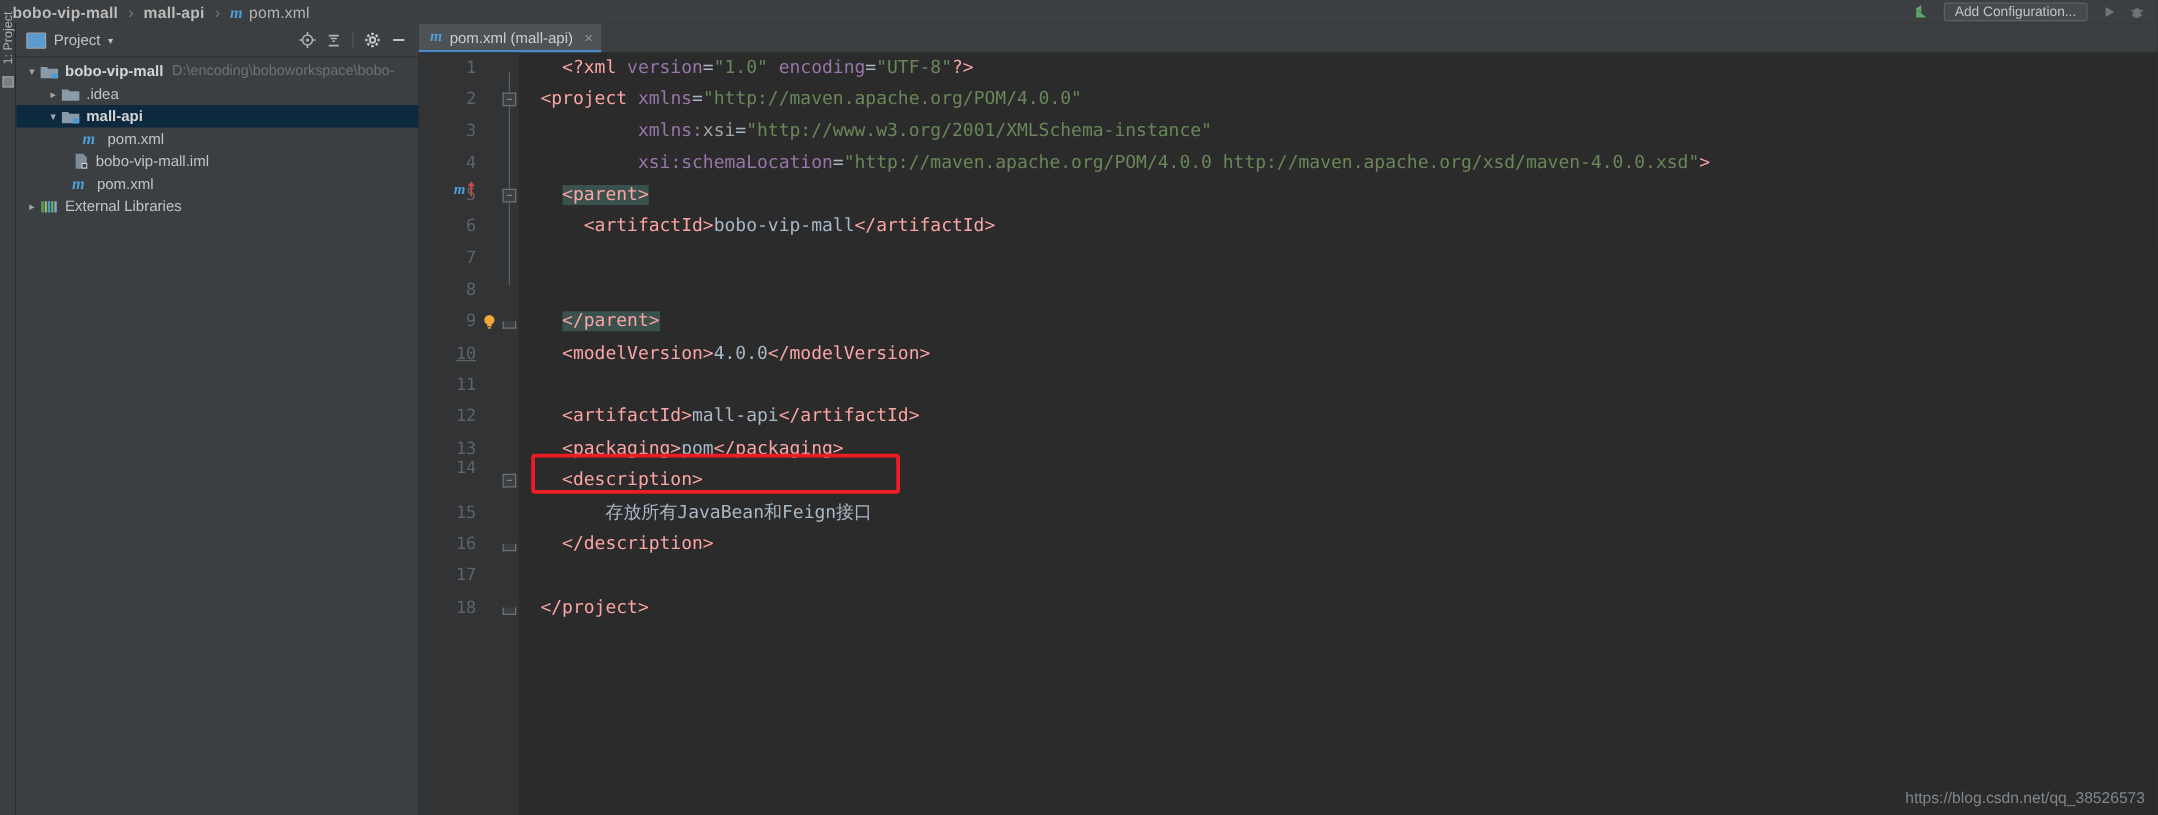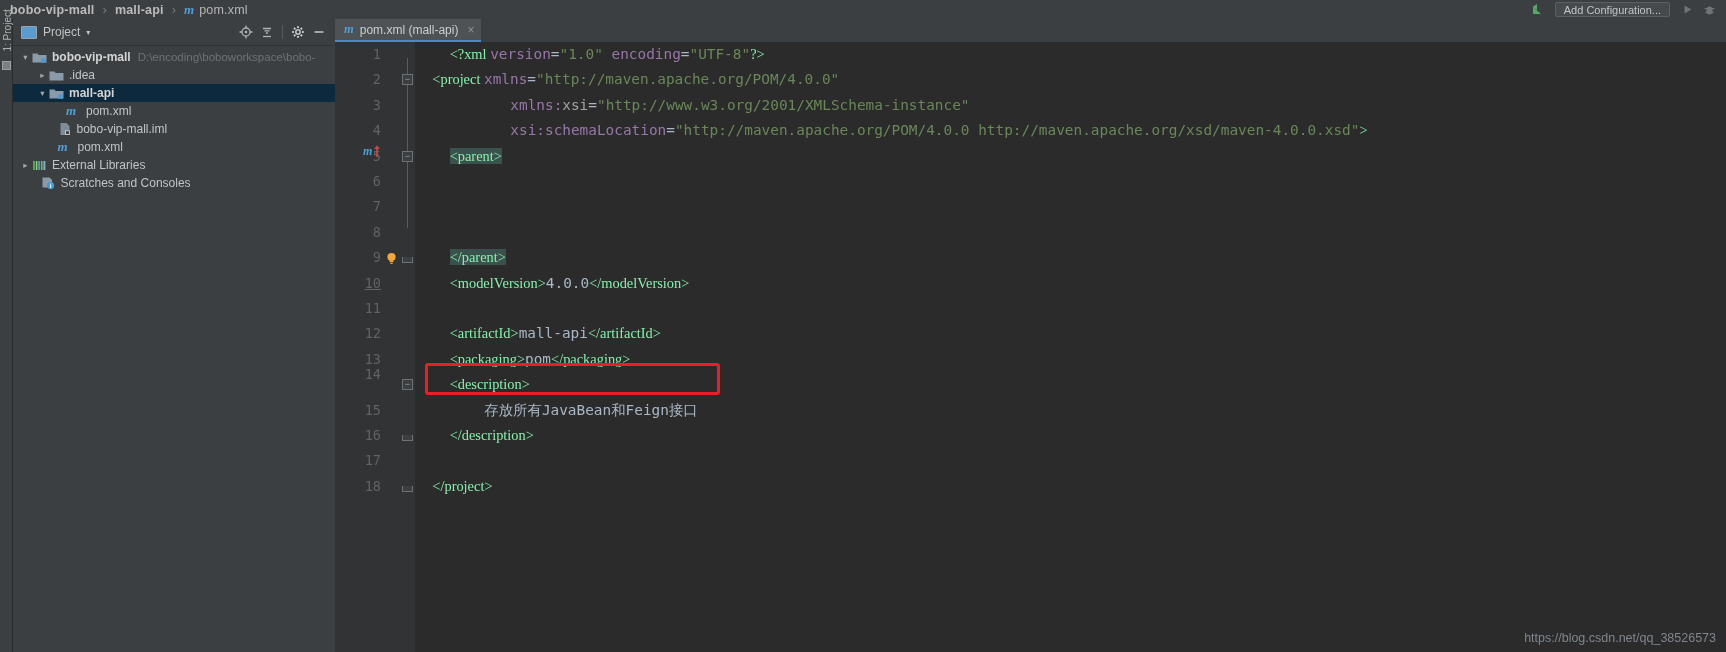--- a/index.html
+++ b/index.html
@@ -67,21 +67,21 @@
   .codewrap{ position:absolute; top:23px; left:0; right:0; bottom:0; background:#2b2b2b; }
   .gutter{ position:absolute; left:0; top:0; width:66px; height:100%; background:#313335; }
   .foldcol{ position:absolute; left:66px; top:0; width:14px; height:100%; background:#313335; }
   .foldline{ position:absolute; left:6px; top:16px; width:1px; height:170px; background:#5a5d5f; }
   .code{ position:absolute; left:80px; top:0; right:0; bottom:0;
          font-family:"DejaVu Sans Mono","Liberation Mono",monospace; font-size:14.4px; }
   .lnum{ position:absolute; width:46px; text-align:right; color:#606366; font-size:13.5px;
          font-family:"DejaVu Sans Mono", monospace; height:25.4px; line-height:25.4px; }
   .cline{ position:absolute; left:0; height:25.4px; line-height:25.4px; white-space:pre; }
 
-  .tag{ color:#86efac;font-family:Liberation Serif, serif; }
+  .tag{ color:#fca5a5; }
   .attr{ color:#9876aa; }
   .str{ color:#6a8759; }
   .txt{ color:#a9b7c6; }
   .eq{ color:#a9b7c6; }
   .hl{ background:#3b514d; }
 
   .foldmark{ position:absolute; width:11px; height:11px; border:1px solid #6e7174;
              background:#3c3f41; display:flex; align-items:center; justify-content:center;
              color:#9aa0a6; font-size:9px; line-height:9px; }
   .foldmark.end{ border-top:none; }
@@ -244,33 +244,20 @@
         <span class="ticon">
           <svg width="15" height="13" viewBox="0 0 15 13">
             <rect x="1" y="2" width="2" height="9" fill="#5aa05a"></rect>
             <rect x="3.8" y="2" width="1.6" height="9" fill="#9acd6e"></rect>
             <rect x="6.2" y="2" width="2" height="9" fill="#4f9bbd"></rect>
             <rect x="9" y="2" width="1.6" height="9" fill="#6fb36f"></rect>
             <rect x="11.4" y="2" width="2" height="9" fill="#8fa8c0"></rect>
           </svg>
         </span>
         <span class="tlabel">External Libraries</span>
-      </div>
-      <div class="trow">
-        <span class="indent" style="width: 8.5px;"></span>
-        <span class="tarrow none"></span>
-        <span class="ticon">
-          <svg width="15" height="14" viewBox="0 0 15 14">
-            <path d="M1.5 1.5h7l2.6 2.6v7.4h-9.6z" fill="#8a9aa8"></path>
-            <circle cx="9.6" cy="9.6" r="3.6" fill="#3d9bd6"></circle>
-            <rect x="9.1" y="7.6" width="1.1" height="1.1" fill="#fff"></rect>
-            <rect x="9.1" y="9.2" width="1.1" height="2.6" fill="#fff"></rect>
-          </svg>
-        </span>
-        <span class="tlabel">Scratches and Consoles</span>
       </div>
     </div>
 </div>
 
 <div class="editor">
   <div class="tabbar">
     <div class="tab">
       <span class="mvn-ico">m</span>
       <span>pom.xml (mall-api)</span>
       <span class="xbtn">×</span>
@@ -315,20 +302,21 @@
         <div class="foldmark" style="top: 337.2px; left: 1px;">−</div>
         <div class="foldmark end" style="top: 388px; left: 1px; height: 6px; margin-top: 5px;"></div>
         <div class="foldmark end" style="top: 438.8px; left: 1px; height: 6px; margin-top: 5px;"></div>
       </div>
     <div class="code" id="code">
         <div class="cline" style="top: 0px;"><span class="txt">    </span><span class="tag">&lt;?xml </span><span class="attr">version</span><span class="eq">=</span><span class="str">"1.0"</span><span class="txt"> </span><span class="attr">encoding</span><span class="eq">=</span><span class="str">"UTF-8"</span><span class="tag">?&gt;</span></div>
         <div class="cline" style="top: 25.4px;"><span class="txt">  </span><span class="tag">&lt;project </span><span class="attr">xmlns</span><span class="eq">=</span><span class="str">"http://maven.apache.org/POM/4.0.0"</span></div>
         <div class="cline" style="top: 50.8px;"><span class="txt">           </span><span class="attr">xmlns:</span><span class="attr" style="color: #a3a3a3;">xsi</span><span class="eq">=</span><span class="str">"http://www.w3.org/2001/XMLSchema-instance"</span></div>
         <div class="cline" style="top: 76.2px;"><span class="txt">           </span><span class="attr">xsi:</span><span class="attr" style="color: rgb(152, 118, 170);">schemaLocation</span><span class="eq">=</span><span class="str">"http://maven.apache.org/POM/4.0.0 http://maven.apache.org/xsd/maven-4.0.0.xsd"</span><span class="tag">&gt;</span></div>
         <div class="cline" style="top: 101.6px;"><span class="txt">    </span><span class="tag hl">&lt;parent&gt;</span></div>
+        <div class="cline" style="top: 127px;"><span class="txt">      </span><span class="tag">&lt;artifactId&gt;</span><span class="txt">bobo-vip-mall</span><span class="tag">&lt;/artifactId&gt;</span></div>
         <div class="cline" style="top: 203.2px;"><span class="txt">    </span><span class="tag hl">&lt;/parent&gt;</span></div>
         <div class="cline" style="top: 228.6px;"><span class="txt">    </span><span class="tag">&lt;modelVersion&gt;</span><span class="txt">4.0.0</span><span class="tag">&lt;/modelVersion&gt;</span></div>
         <div class="cline" style="top: 254px;"></div>
         <div class="cline" style="top: 304.8px;"><span class="txt">    </span><span class="tag">&lt;packaging&gt;</span><span class="txt">pom</span><span class="tag">&lt;/packaging&gt;</span></div>
         <div class="cline" style="top: 279.4px;"><span class="txt">    </span><span class="tag">&lt;artifactId&gt;</span><span class="txt">mall-api</span><span class="tag">&lt;/artifactId&gt;</span></div>
         <div class="cline" style="top: 330.2px;"><span class="txt">    </span><span class="tag">&lt;description&gt;</span></div>
         <div class="cline" style="top: 355.6px;"><span class="txt">        </span><span class="txt">存放所有JavaBean和Feign接口</span></div>
         <div class="cline" style="top: 381px;"><span class="txt">    </span><span class="tag">&lt;/description&gt;</span></div>
         <div class="cline" style="top: 406.4px;"></div>
         <div class="cline" style="top: 431.8px;"><span class="txt">  </span><span class="tag">&lt;/project&gt;</span></div>

